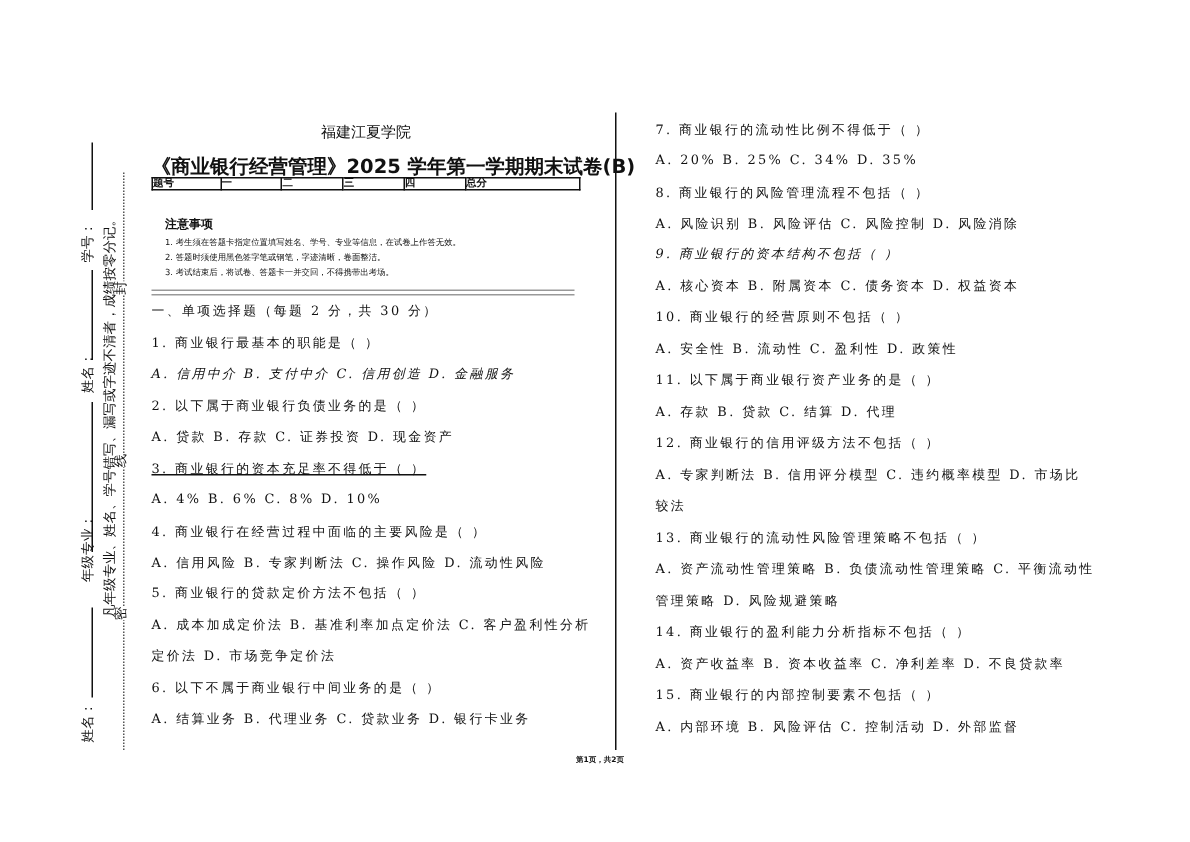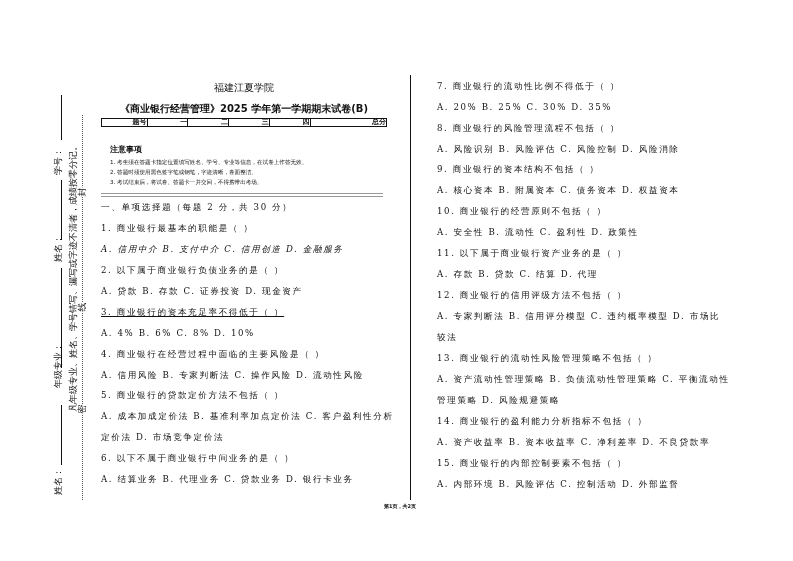--- a/index.html
+++ b/index.html
@@ -16,25 +16,25 @@
   .dotline { position: absolute; left: 82px; top: 115px; height: 385px; width: 0; border-left: 1px dotted #555; }
   .sealchar {
     position: absolute; left: 77px; font-size: 9px; background: #fff; line-height: 10px;
     font-family: "DejaVu Sans", sans-serif; transform: rotate(-90deg);
   }
   .divider { position: absolute; left: 410px; top: 75px; height: 425px; width: 1px; background: #111; }
 
   .title1 { position: absolute; left: 101px; width: 286px; top: 81px; text-align: center;
     font-family: "DejaVu Sans", sans-serif; font-weight: normal; font-size: 10px; }
   .title2 { position: absolute; left: 101px; width: 286px; top: 102px; text-align: center;
-    font-family: "DejaVu Sans", sans-serif; font-weight: bold; font-size: 10px; white-space: nowrap; }
+    font-family: "DejaVu Sans", sans-serif; font-weight: bold; font-size: 13px; white-space: nowrap; }
 
   table.score { position: absolute; left: 101px; top: 118px; width: 286px; border-collapse: collapse;
     font-family: "DejaVu Sans", sans-serif; font-size: 7px; font-weight: bold; }
-  table.score td { border: 1px solid #111; height: 7px; padding: 0; text-align: right; line-height: 7px; }
+  table.score td { border: 1px solid #111; height: 7px; padding: 0; text-align: left; line-height: 7px; }
 
   .notice { position: absolute; left: 110px; top: 144px; font-family: "DejaVu Sans", sans-serif; }
   .notice .nh { font-size: 8px; font-weight: bold; margin-bottom: 2px; }
   .notice .ni { font-size: 5.6px; line-height: 10px; white-space: nowrap; }
   .dbl { position: absolute; left: 101px; top: 193px; width: 282px; height: 2px;
     border-top: 1px solid #999; border-bottom: 1px solid #999; }
 
   .q { position: absolute; font-size: 8.6px; white-space: nowrap; letter-spacing: 1.6px; text-align: center; }
   .footer { position: absolute; left: 340px; width: 120px; text-align: center; top: 503px;
     font-family: "DejaVu Sans", sans-serif; font-weight: bold; font-size: 5px; }
@@ -95,24 +95,24 @@
 <div class="q" style="left:101px;top:328px;">A. 4%  B. 6%  C. 8%  D. 10%</div>
 <div class="q" style="left:101px;top:349px;">4. 商业银行在经营过程中面临的主要风险是（   ）</div>
 <div class="q" style="left:101px;top:370px;">A. 信用风险  B. 专家判断法  C. 操作风险  D. 流动性风险</div>
 <div class="q" style="left:101px;top:390px;">5. 商业银行的贷款定价方法不包括（   ）</div>
 <div class="q" style="left:101px;top:411px;">A. 成本加成定价法  B. 基准利率加点定价法  C. 客户盈利性分析</div>
 <div class="q" style="left:101px;top:432px;">定价法  D. 市场竞争定价法</div>
 <div class="q" style="left:101px;top:453px;">6. 以下不属于商业银行中间业务的是（   ）</div>
 <div class="q" style="left:101px;top:474px;">A. 结算业务  B. 代理业务  C. 贷款业务  D. 银行卡业务</div>
 
 <div class="q" style="left:437px;top:81px;">7. 商业银行的流动性比例不得低于（   ）</div>
-<div class="q" style="left:437px;top:102px;">A. 20%  B. 25%  C. 30%  D. 35%</div>
+<div class="q" style="left:437px;top:102px;">A. 20%  B. 25%  C. 34%  D. 35%</div>
 <div class="q" style="left:437px;top:123px;">8. 商业银行的风险管理流程不包括（   ）</div>
 <div class="q" style="left:437px;top:144px;">A. 风险识别  B. 风险评估  C. 风险控制  D. 风险消除</div>
-<div class="q" style="left:437px;top:164px;">9. 商业银行的资本结构不包括（   ）</div>
+<div class="q" style="left:437px;top:164px;font-style:italic;">9. 商业银行的资本结构不包括（   ）</div>
 <div class="q" style="left:437px;top:185px;">A. 核心资本  B. 附属资本  C. 债务资本  D. 权益资本</div>
 <div class="q" style="left:437px;top:206px;">10. 商业银行的经营原则不包括（   ）</div>
 <div class="q" style="left:437px;top:227px;">A. 安全性  B. 流动性  C. 盈利性  D. 政策性</div>
 <div class="q" style="left:437px;top:248px;">11. 以下属于商业银行资产业务的是（   ）</div>
 <div class="q" style="left:437px;top:269px;">A. 存款  B. 贷款  C. 结算  D. 代理</div>
 <div class="q" style="left:437px;top:290px;">12. 商业银行的信用评级方法不包括（   ）</div>
 <div class="q" style="left:437px;top:311px;">A. 专家判断法  B. 信用评分模型  C. 违约概率模型  D. 市场比</div>
 <div class="q" style="left:437px;top:332px;">较法</div>
 <div class="q" style="left:437px;top:353px;">13. 商业银行的流动性风险管理策略不包括（   ）</div>
 <div class="q" style="left:437px;top:374px;">A. 资产流动性管理策略  B. 负债流动性管理策略  C. 平衡流动性</div>

